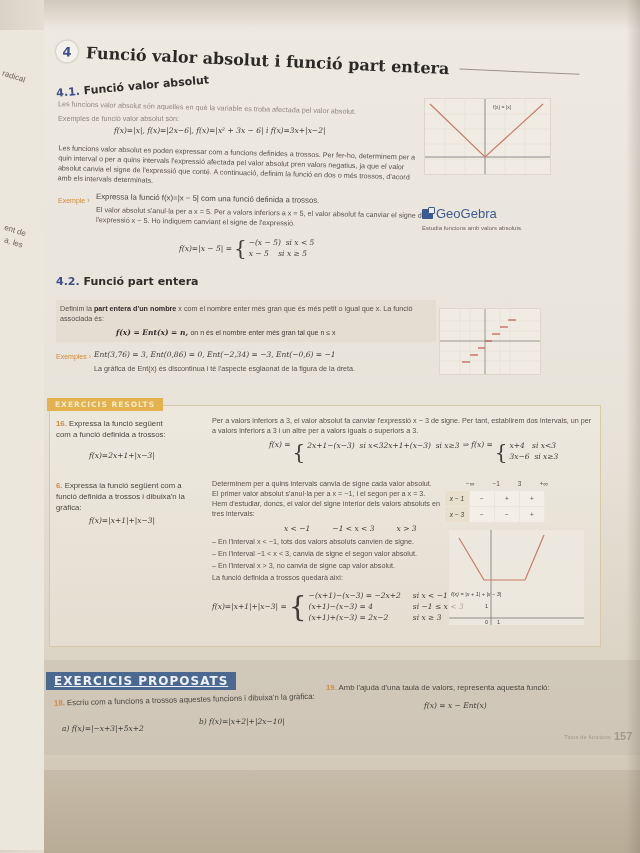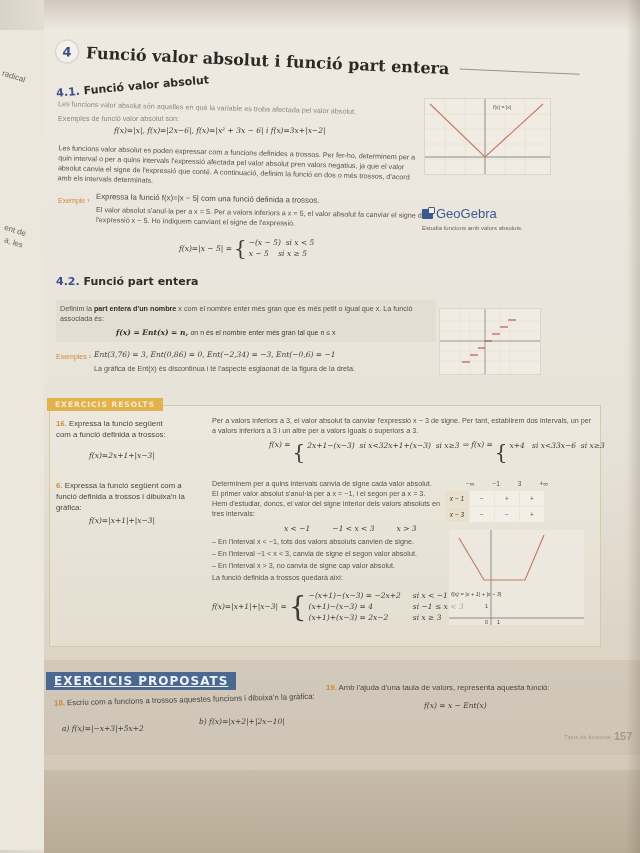--- a/index.html
+++ b/index.html
@@ -163,21 +163,21 @@
   <div class="txt" style="left:168px;top:416px;width:380px;">Per a valors inferiors a 3, el valor absolut fa canviar l'expressió x − 3 de signe. Per tant, establirem dos intervals, un per a valors inferiors a 3 i un altre per a valors iguals o superiors a 3.</div>
   <div class="math" style="left:225px;top:440px;display:flex;align-items:flex-start;">
     <span>f(x) =</span>
     <span style="font-size:20px;font-style:normal;margin:0 2px;">{</span>
     <span style="display:flex;flex-direction:row;line-height:11px;">
       <span><span>2x+1−(x−3)</span>&nbsp;&nbsp;<span>si  x&lt;3</span></span>
       <span><span>2x+1+(x−3)</span>&nbsp;&nbsp;<span>si  x≥3</span></span>
     </span>
     <span style="margin-left:3px;">⇒ f(x) =</span>
     <span style="font-size:20px;font-style:normal;margin:0 2px;">{</span>
-    <span style="display:flex;flex-direction:row;line-height:11px;">
+    <span style="display:flex;flex-direction:column;line-height:11px;">
       <span><span>x+4</span>&nbsp;&nbsp;&nbsp;<span>si  x&lt;3</span></span>
       <span><span>3x−6</span>&nbsp;&nbsp;<span>si  x≥3</span></span>
     </span>
   </div>
 
   <div class="ex-q" style="left:12px;top:480px;width:130px;">
     <span class="ex-num">6.</span>
     <span>Expressa la funció següent com a funció definida a trossos i dibuixa'n la gràfica:</span>
   </div>
   <div class="math" style="left:45px;top:516px;">f(x)=|x+1|+|x−3|</div>

